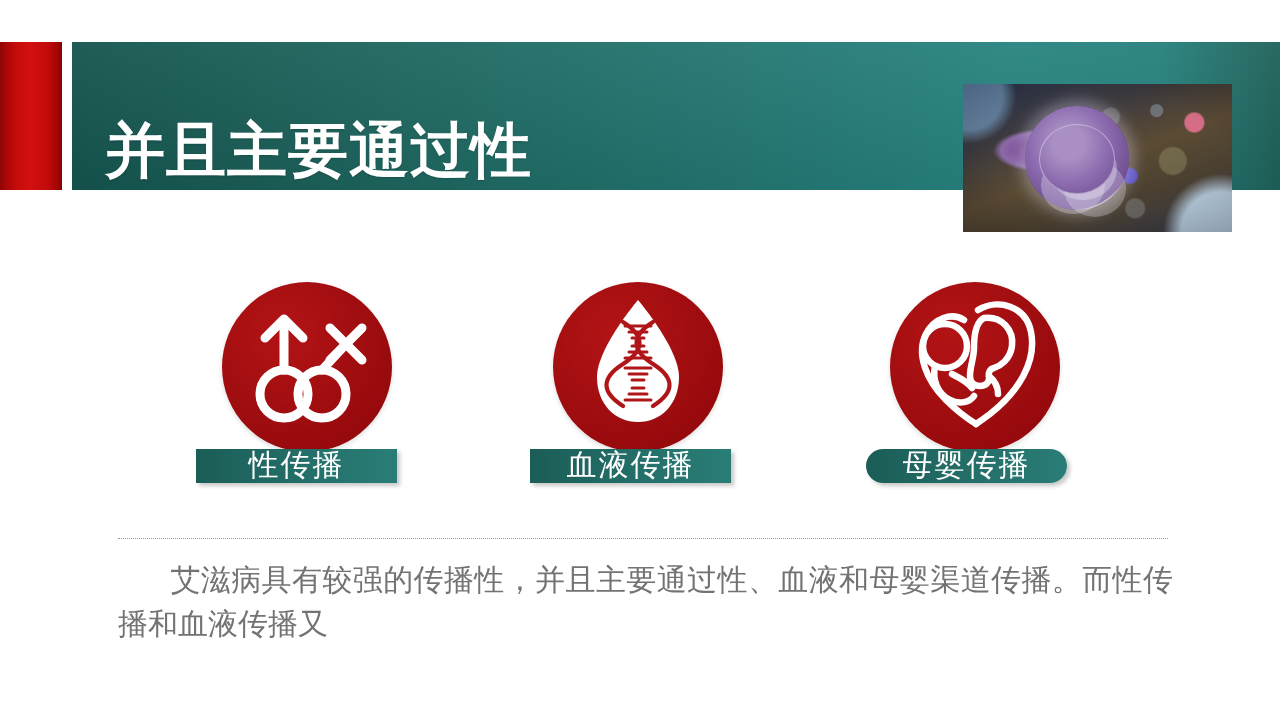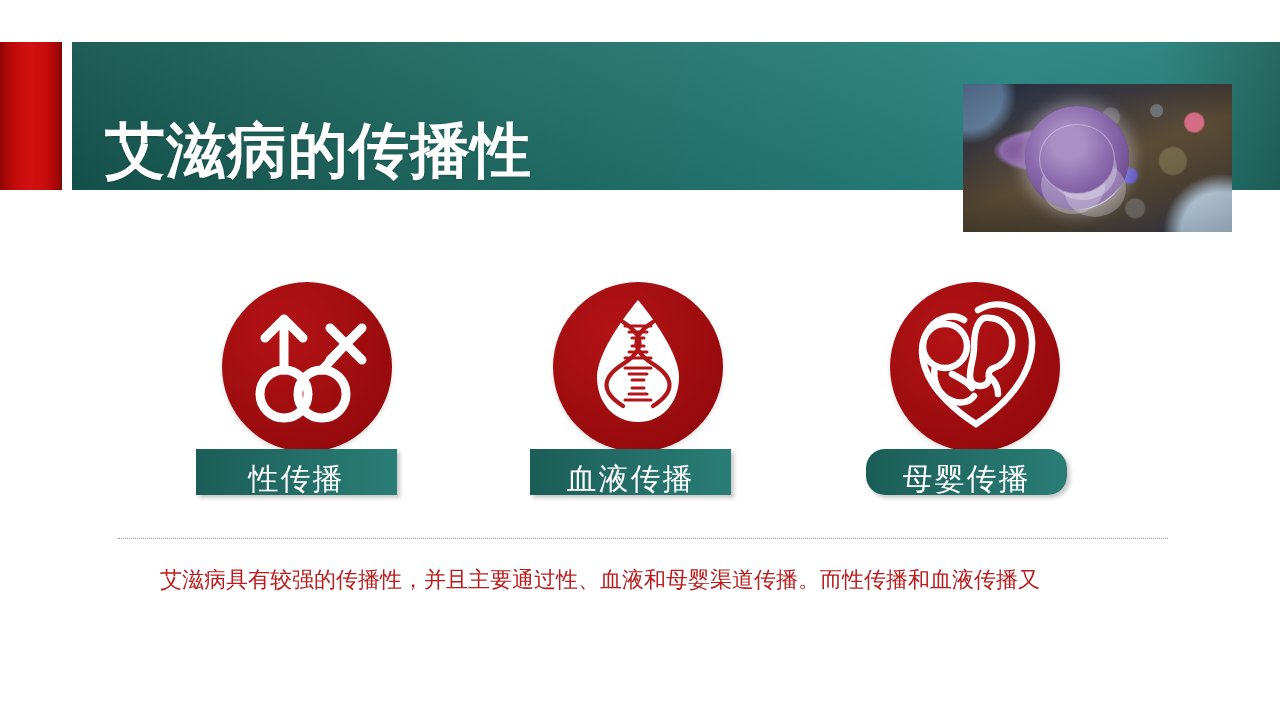--- a/index.html
+++ b/index.html
@@ -101,64 +101,64 @@
     position:relative;
     width:170px; height:170px; border-radius:50%;
     margin:0 auto;
     background:radial-gradient(circle at 36% 30%, #b31315 0%, #a50f11 38%, #980a0d 72%, #8a0608 100%);
     box-shadow:0 2px 5px rgba(0,0,0,.14);
   }
   .icon-circle svg { display:block; width:170px; height:170px; }
 
   .icon-label {
     position:relative;
-    width:201px; height:46px;
+    width:201px; height:34px;
     margin:4px auto; margin-top:-3px;
     background:linear-gradient(to right,#1b5d57 0%, #236c66 45%, #2a7d77 100%);
     box-shadow:3px 3px 4px rgba(0,0,0,.22);
-    display:flex; align-items:flex-end; justify-content:center;
+    display:flex; align-items:flex-start; justify-content:center;
   }
   .icon-label span {
     font-size:30px; line-height:32px;
     color:#ffffff; letter-spacing:2px;
     white-space:nowrap;
   }
   #col-1 .icon-label { margin-left:-20px; }
   #col-2 .icon-label { margin-left:-14px; }
   #col-3 .icon-label { margin-left:-16px;border-radius:19px; }
 
   
   #divider {
     position:absolute; left:118px; top:538px;
     width:1050px; height:0;
     border-top:1px dotted #9c9c9c;
   }
 
   
   #body-text {
-    position:absolute; left:108px; top:558px;
+    position:absolute; left:118px; top:558px;
     width:1055px;
-    font-size:22px; line-height:44px;
-    color:#b91c1c;
+    font-size:30px; line-height:44px;
+    color:#737373;
     text-align:justify;
   }
   #body-text .indent { display:inline-block; width:52px; }
 </style>
 </head>
 <body>
 
 <div id="slide">
 
   <div id="header-band">
 
     <div id="red-accent"></div>
 
     <div id="teal-bar"></div>
 
-    <div id="slide-title">艾滋病的传播性</div>
+    <div id="slide-title">并且主要通过性</div>
 
     <div id="micrograph">
       <div id="cell-body">
         <div id="cell-texture"></div>
       </div>
       <div id="micrograph-fade"></div>
     </div>
   </div>
 
   <div class="icon-col" id="col-1">

